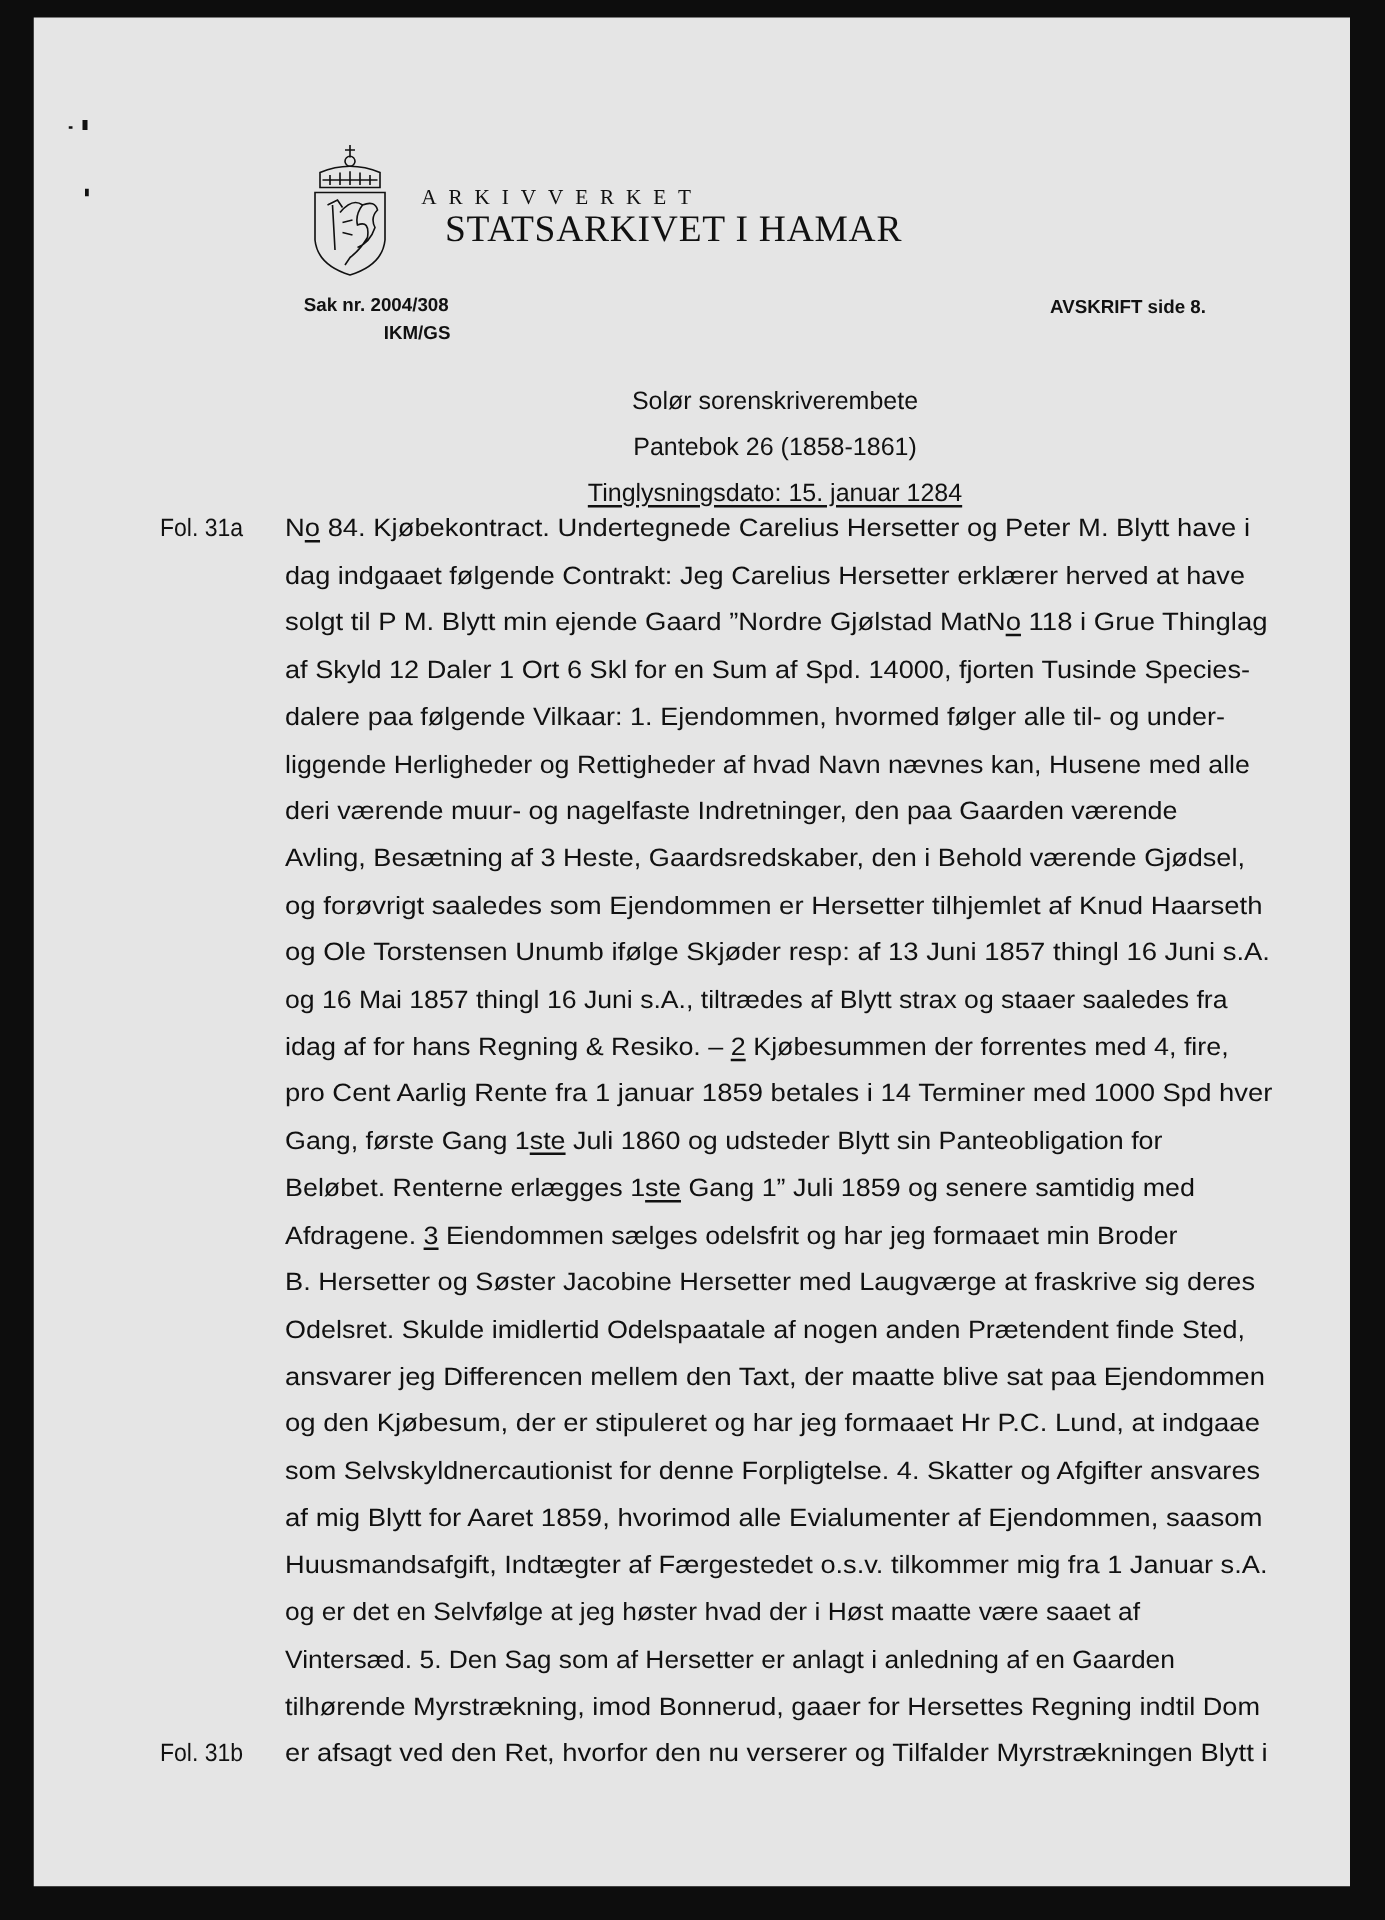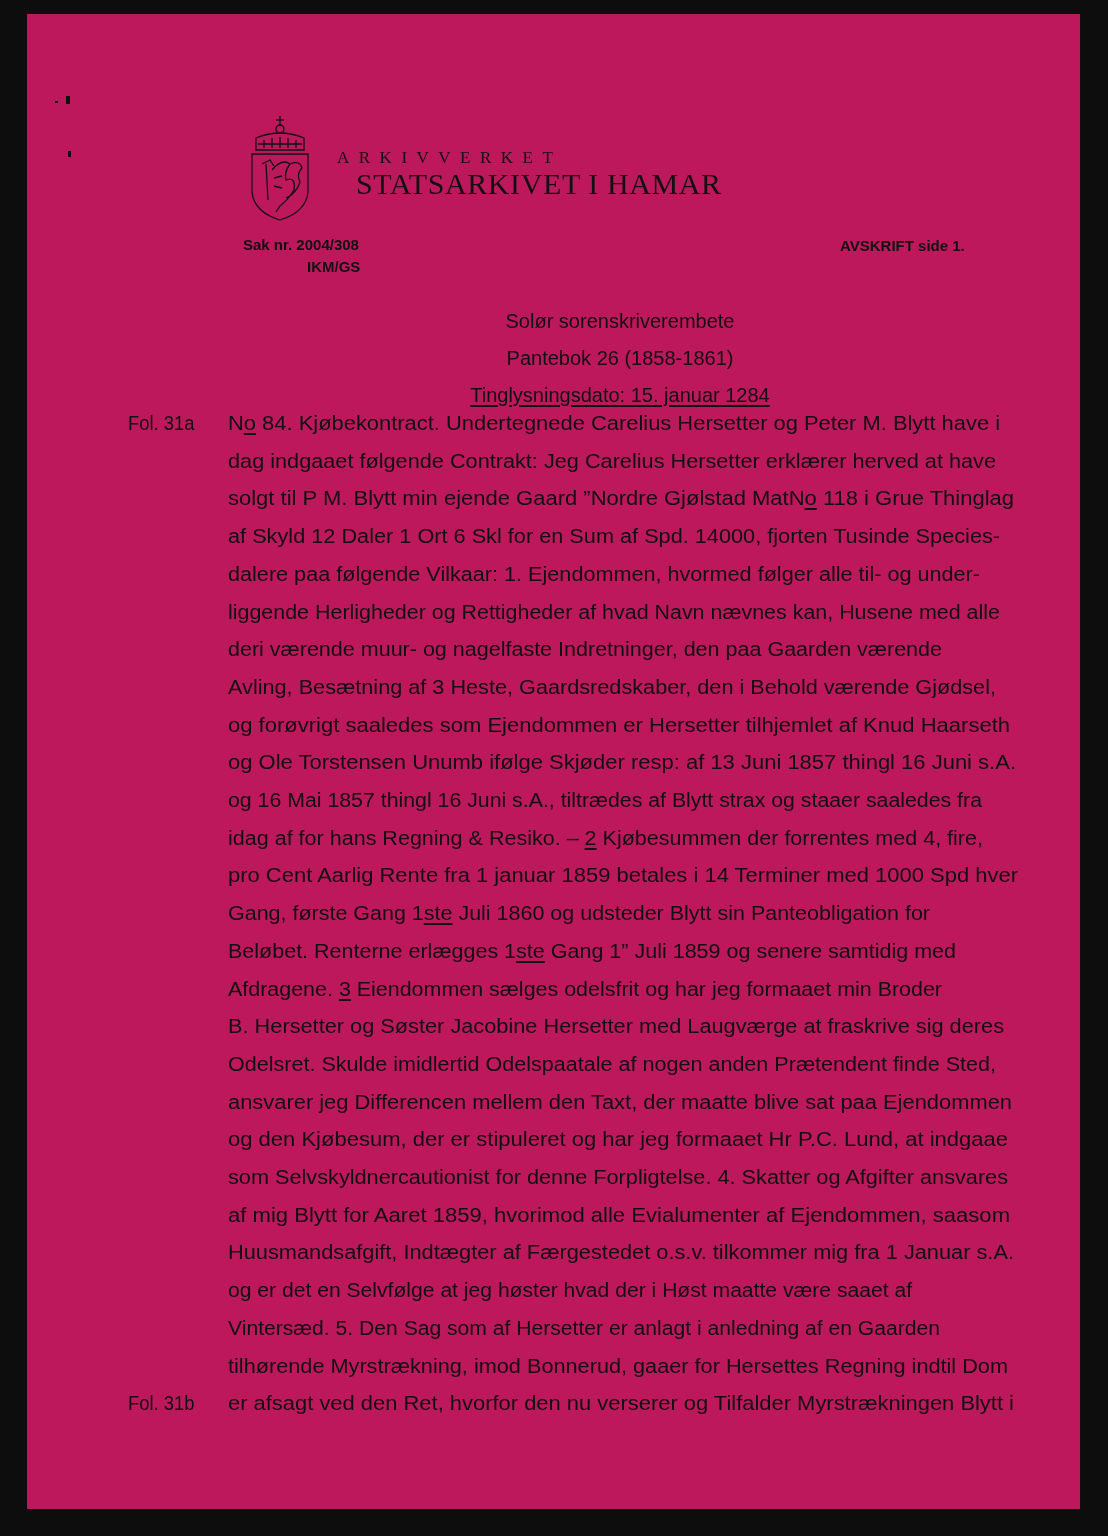--- a/index.html
+++ b/index.html
@@ -6,21 +6,21 @@
     body {
       width: 1108px; height: 1536px;
       background: #0d0d0d;
       position: relative;
       overflow: hidden;
     }
     .page {
       position: absolute;
       left: 27px; top: 14px;
       width: 1053px; height: 1495px;
-      background: #be185d;
+      background: #e5e5e5;
     }
     .speck { position: absolute; background: #111; }
     .logo {
       position: absolute; left: 244px; top: 114px;
       width: 72px; height: 110px;
     }
     .org-small {
       position: absolute; left: 337px; top: 148px;
       font-family: "Liberation Serif", "DejaVu Serif", serif;
       font-size: 17px; letter-spacing: 9.5px; color: #111;
@@ -86,21 +86,21 @@
       <path d="M18 50 L26 46 L30 52 M22 50 L24 86 M28 56 Q38 44 46 50 Q40 58 42 66 Q52 62 50 76 Q44 86 36 92 L32 98 M46 50 Q56 46 58 54 Q52 60 56 68 Q52 80 42 84"></path>
       <path d="M30 64 L38 62 M30 72 L38 74"></path>
     </g>
   </svg>
 
   <div class="org-small" style="left: 310px; top: 134px;">ARKIVVERKET</div>
   <div class="org-large" style="left: 309px; top: 153px;">STATSARKIVET I HAMAR</div>
 
   <div class="meta sak" style="left: 216px; top: 222px;">Sak nr.  2004/308</div>
   <div class="meta sign" style="left: 280px; top: 244px; text-align: center;">IKM/GS</div>
-  <div class="meta avskrift" style="left: 813px; top: 223px;">AVSKRIFT side 1.</div>
+  <div class="meta avskrift" style="left: 813px; top: 223px;">AVSKRIFT side 8.</div>
 
   <div class="heading h1" style="left: -27px; top: 296px;">Solør sorenskriverembete</div>
   <div class="heading h2" style="left: -27px; top: 333px;">Pantebok 26 (1858-1861)</div>
   <div class="heading h3" style="left: -27px; top: 370px;"><span>Tinglysningsdato: 15. januar 1284</span></div>
 
   <div id="folios">
       <div class="folio" style="top: 398px; left: 101px;">Fol. 31a</div>
       <div class="folio" style="top: 1378.2px; left: 101px;">Fol. 31b</div>
     </div>
   <div id="body">

